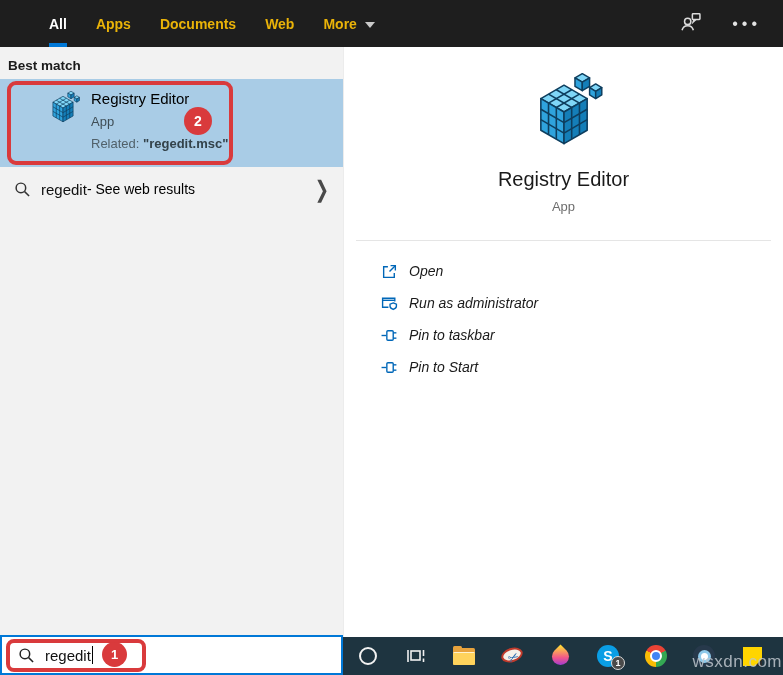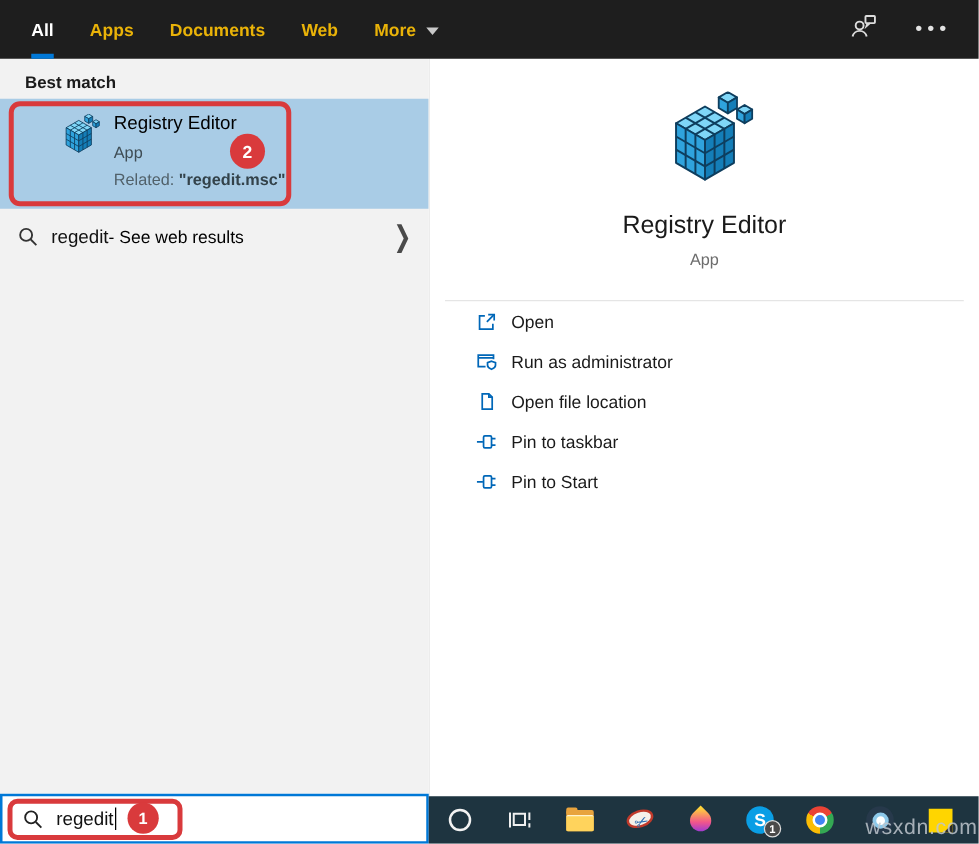--- a/index.html
+++ b/index.html
@@ -4,33 +4,33 @@
 <style>
   * { margin:0; padding:0; box-sizing:border-box; }
   html,body { width:783px; height:675px; }
   body {
     position:relative; overflow:hidden; background:#fff;
     font-family:"Liberation Sans","DejaVu Sans",sans-serif;
     -webkit-font-smoothing:antialiased;
   }
 
   
-  .topbar { position:absolute; top:0; left:0; width:783px; height:47px; background:#1e1e1e; z-index:5; }
+  .topbar { position:absolute; top:0; left:0; width:783px; height:47px; background:#1e1e1e; z-index:5;padding-left:24px; }
   .tabs { display:flex; height:100%; padding-left:25px; gap:29px; align-items:stretch; }
   .tab { display:flex; align-items:center; gap:8px; color:#eab308; font-size:14px; cursor:default;
          border-bottom:4px solid transparent; padding-top:4px;font-weight:bold; }
   .tab.active { color:#fff; font-weight:bold; border-bottom-color:#0078d7; }
   .tab .caret { width:0; height:0; border-left:5px solid transparent; border-right:5px solid transparent;
                 border-top:6px solid #c9c9c9; margin-top:2px; }
   .topbar-right { position:absolute; right:22px; top:0; height:47px; display:flex; align-items:center; gap:30px; }
   .ellipsis { color:#e3e3e3; font-size:16px; letter-spacing:4px; }
 
   
   .left-panel { position:absolute; top:47px; left:0; width:343px; height:588px; background:#f2f2f2; }
-  .section-label { padding:11px 12px 6px 20px; font-size:13.5px; font-weight:bold; color:#1b1b1b; }
+  .section-label { padding:11px 12px 6px 8px; font-size:13.5px; font-weight:bold; color:#1b1b1b; }
 
   .best-match-row { position:relative; height:88px; background:#a9cce6; display:flex; align-items:center; }
   .bm-icon { margin-left:46px; width:34px; height:34px; flex:0 0 auto; align-self:flex-start; margin-top:12px; }
   .bm-text { margin-left:11px; padding-top:10px; align-self:flex-start; }
   .bm-title { font-size:15px; color:#000; line-height:19px; }
   .bm-type { font-size:13px; color:#3f4d55; line-height:16px; margin-top:6px; }
   .bm-related { font-size:13px; color:#51616a; line-height:16px; margin-top:6px; }
   .bm-related b { color:#33424a; }
 
   .web-row { display:flex; align-items:center; height:44px; padding:0 14px; }
@@ -46,21 +46,21 @@
   .anno-badge.small { width:25px; height:25px; font-size:13px; }
 
   
   .right-panel { position:absolute; top:47px; left:343px; width:440px; height:590px; background:#fff;
                  border-left:1px solid #ececec; }
   .hero { text-align:center; padding-top:26px; }
   .hero-icon { width:78px; height:78px; }
   .hero-title { font-size:20px; color:#1a1a1a; margin-top:13px; font-weight:normal; }
   .hero-sub { font-size:13px; color:#6d6d6d; margin-top:8px; }
   .rp-divider { position:absolute; top:193px; left:12px; right:12px; height:1px; background:#e5e5e5; }
-  .actions { position:absolute; top:194px; left:0; right:0; }
+  .actions { position:absolute; top:208px; left:0; right:0;font-style:italic; }
   .action-row { display:flex; align-items:center; height:32px; padding-left:37px; cursor:default; }
   .action-row svg { flex:0 0 auto; }
   .action-label { font-size:14px; color:#1a1a1a; margin-left:11px; }
 
   
   .search-box { position:absolute; left:0; top:635px; width:343px; height:40px; background:#fff;
                 border:2px solid #0078d7; display:flex; align-items:center; padding-left:16px; z-index:6; }
   .search-text { font-size:15px; color:#111; margin-left:10px; }
   .caret-bar { display:inline-block; width:1.5px; height:18px; background:#000; margin-left:1px; vertical-align:-3px; }
 
@@ -223,27 +223,20 @@
     <div class="action-row">
       <svg width="17" height="17" viewBox="0 0 16 16" fill="none" stroke="#0067b8" stroke-width="1.3">
         <path d="M13,6 V3 H1.5 V11.5 H7"></path>
           <line x1="1.5" y1="5" x2="13" y2="5"></line>
         <path d="M11.5,7.5 l3,1.1 v2 c0,1.8 -3,3 -3,3 s-3,-1.2 -3,-3 v-2 z"></path>
       </svg>
       <span class="action-label">Run as administrator</span>
     </div>
     <div class="action-row">
       <svg width="17" height="17" viewBox="0 0 16 16" fill="none" stroke="#0067b8" stroke-width="1.3">
-        <path d="M4.5,2 h5 l2.5,2.5 v9 h-7.5 z"></path>
-          <path d="M9.5,2 v2.5 h2.5"></path>
-      </svg>
-      <span class="action-label">Open file location</span>
-    </div>
-    <div class="action-row">
-      <svg width="17" height="17" viewBox="0 0 16 16" fill="none" stroke="#0067b8" stroke-width="1.3">
         <line x1="0.5" y1="8" x2="5" y2="8"></line>
           <rect x="5.5" y="3.5" width="6" height="9" rx="1"></rect>
         <line x1="11.5" y1="5.5" x2="14.5" y2="5.5"></line>
           <line x1="11.5" y1="10.5" x2="14.5" y2="10.5"></line>
       </svg>
       <span class="action-label">Pin to taskbar</span>
     </div>
     <div class="action-row">
       <svg width="17" height="17" viewBox="0 0 16 16" fill="none" stroke="#0067b8" stroke-width="1.3">
         <line x1="0.5" y1="8" x2="5" y2="8"></line>

